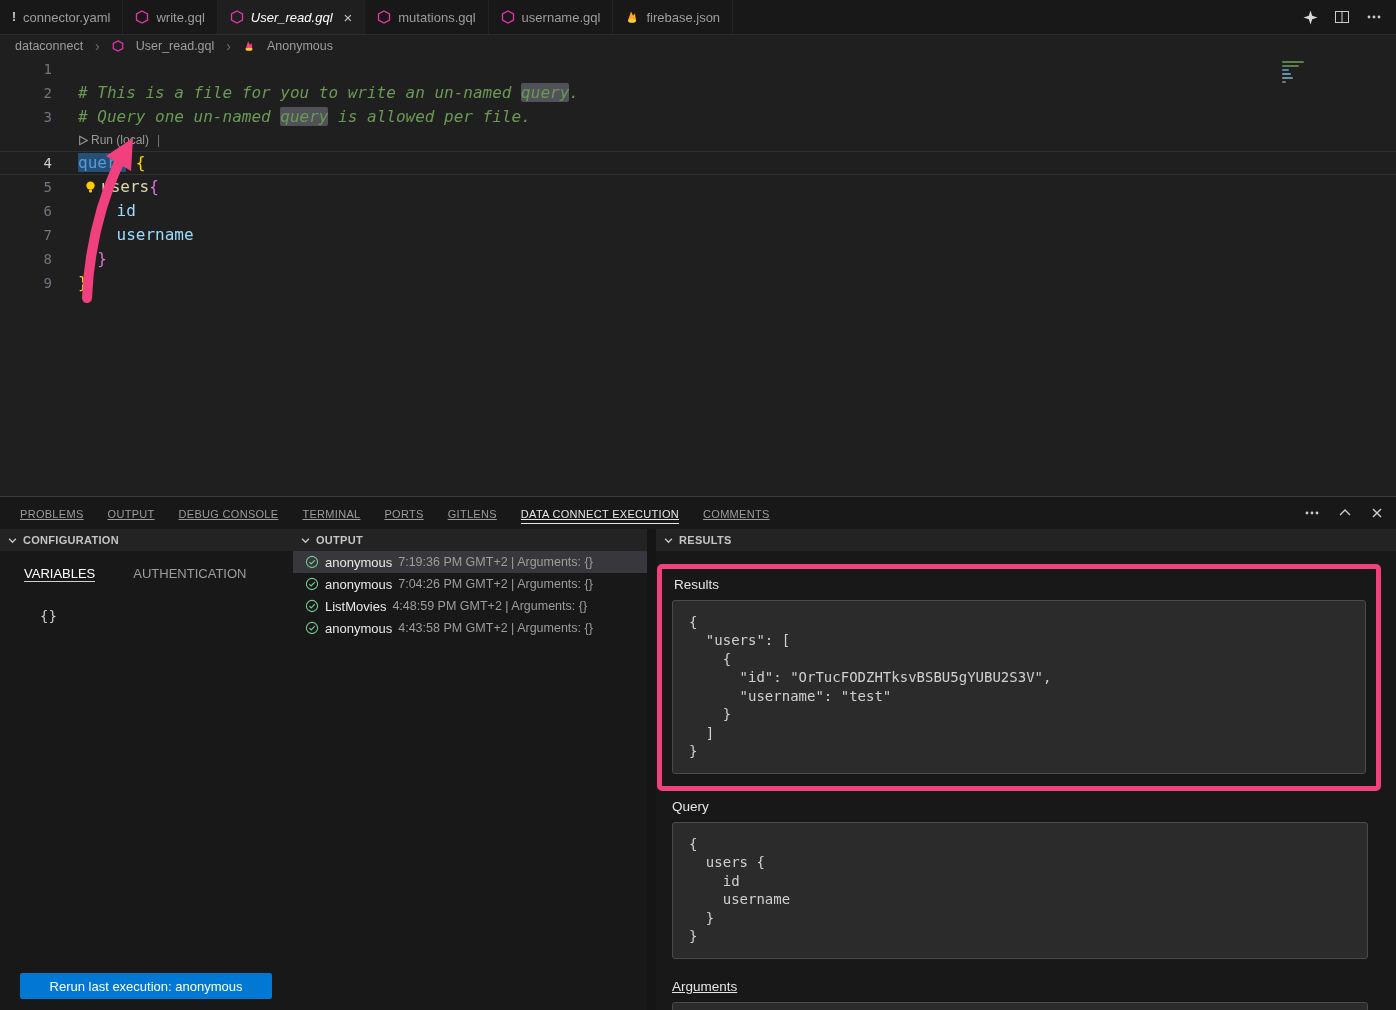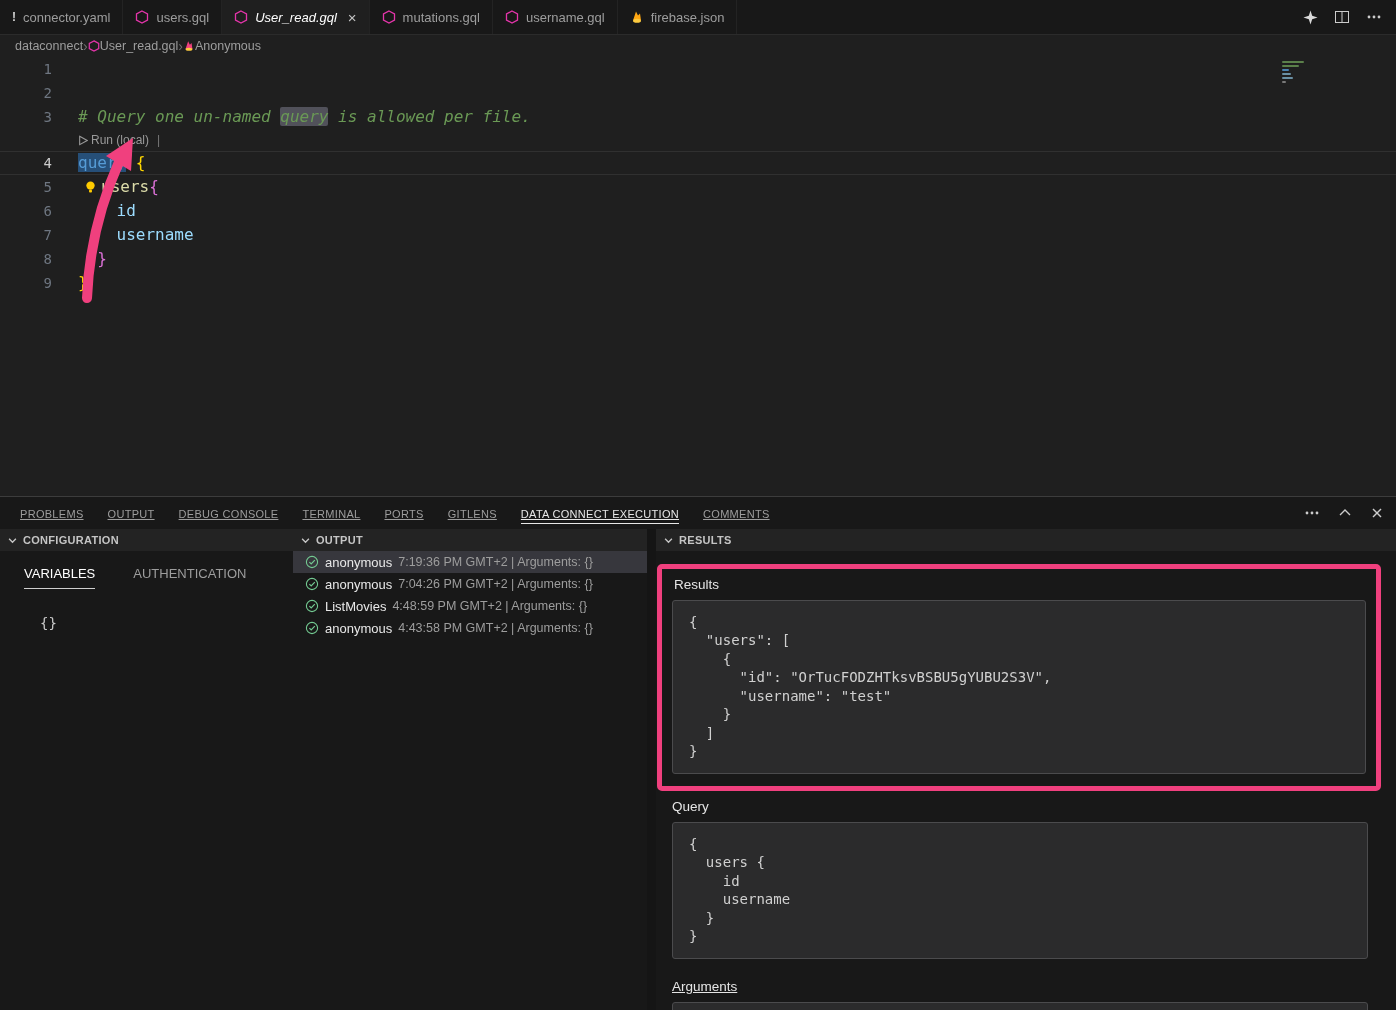--- a/index.html
+++ b/index.html
@@ -25,21 +25,21 @@
   .tab.active { background:#1f1f1f; color:#ffffff; }
   .tab.active .tlabel { font-style:italic; }
   .tab .close { color:#c5c5c5; font-size:15px; margin-left:4px; line-height:1; }
   .yaml-glyph { color:#d4d4d4; font-weight:bold; font-size:12px; }
   .tab-actions { margin-left:auto; display:flex; align-items:center; gap:16px; padding-right:14px; }
   .tab-actions svg { display:block; }
 
   
   .breadcrumb {
     position:absolute; top:35px; left:0; right:0; height:22px;
-    display:flex; align-items:center; gap:0; padding-left:15px;
+    display:flex; align-items:center; gap:12px; padding-left:15px;
     font-size:12.5px; color:#9d9d9d; background:#1f1f1f;
   }
   .breadcrumb .sep { color:#6f6f6f; font-size:14px; }
 
   
   .editor {
     position:absolute; top:57px; left:0; right:0; height:439px;
     font-family:"DejaVu Sans Mono", monospace; font-size:16px;
     background:#1f1f1f;
   }
@@ -93,21 +93,21 @@
 
   .panel-body { position:absolute; top:32px; left:0; right:0; bottom:0; display:flex; }
   .sec-header {
     height:22px; display:flex; align-items:center; gap:6px; padding-left:8px;
     background:#232323; font-size:11px; font-weight:700; color:#c5c5c5; letter-spacing:.3px;
     cursor:pointer;
   }
 
   .col-config { width:293px; flex:none; position:relative; }
   .cfg-tabs { display:flex; gap:38px; margin:15px 0 0 24px; font-size:13px; color:#9d9d9d; }
-  .cfg-tab { cursor:pointer; padding-bottom:7px; }
+  .cfg-tab { cursor:pointer; padding-bottom:0; }
   .cfg-tab.active { color:#ffffff; border-bottom:1px solid #cfcfcf; }
   .cfg-value { margin:26px 0 0 40px; font-family:"DejaVu Sans Mono", monospace; font-size:14px; color:#c8c8c8; }
   .rerun-btn {
     position:absolute; left:20px; right:21px; bottom:11px; height:26px;
     background:#0078d4; color:#ffffff; font-size:13px; border:none; border-radius:2px;
     display:flex; align-items:center; justify-content:center; cursor:pointer;
     font-family:"Liberation Sans", sans-serif;
   }
 
   .col-history { width:354px; flex:none; }
@@ -145,21 +145,21 @@
 
 <div class="tabbar">
   <div class="tab">
     <span class="yaml-glyph">!</span>
     <span class="tlabel">connector.yaml</span>
   </div>
   <div class="tab">
     <svg width="14" height="14" viewBox="0 0 14 14">
         <polygon points="7,1 12.5,4 12.5,10 7,13 1.5,10 1.5,4" fill="none" stroke="#e535ab" stroke-width="1.3"></polygon>
       </svg>
-    <span class="tlabel">users.gql</span>
+    <span class="tlabel">write.gql</span>
   </div>
   <div class="tab active">
     <svg width="14" height="14" viewBox="0 0 14 14">
         <polygon points="7,1 12.5,4 12.5,10 7,13 1.5,10 1.5,4" fill="none" stroke="#e535ab" stroke-width="1.3"></polygon>
       </svg>
     <span class="tlabel">User_read.gql</span>
     <span class="close">×</span>
   </div>
   <div class="tab">
     <svg width="14" height="14" viewBox="0 0 14 14">
@@ -211,20 +211,21 @@
   <span>Anonymous</span>
 </div>
 
 <div class="editor">
   <div class="crow">
     <div class="gutter">1</div>
     <div class="ccontent"></div>
   </div>
   <div class="crow">
     <div class="gutter">2</div>
+    <div class="ccontent"><span class="cmt"># This is a file for you to write an un-named </span><span class="cmt occ">query</span><span class="cmt">.</span></div>
   </div>
   <div class="crow">
     <div class="gutter">3</div>
     <div class="ccontent"><span class="cmt"># Query one un-named </span><span class="cmt occ">query</span><span class="cmt"> is allowed per file.</span></div>
   </div>
   <div class="crow lens">
     <div class="gutter"></div>
     <div class="lens-content">
       <span class="lens-link">
         <svg width="10" height="11" viewBox="0 0 12 12">
@@ -311,20 +312,21 @@
         <svg width="9" height="9" viewBox="0 0 8 8">
             <polyline points="1,2.5 4,5.5 7,2.5" fill="none" stroke="#c5c5c5" stroke-width="1.2"></polyline>
           </svg>
         <span>CONFIGURATION</span>
       </div>
       <div class="cfg-tabs">
         <span class="cfg-tab active">VARIABLES</span>
         <span class="cfg-tab">AUTHENTICATION</span>
       </div>
       <div class="cfg-value">{}</div>
+      <button class="rerun-btn">Rerun last execution: anonymous</button>
     </div>
 
     <div class="col-history">
       <div class="sec-header">
         <svg width="9" height="9" viewBox="0 0 8 8">
             <polyline points="1,2.5 4,5.5 7,2.5" fill="none" stroke="#c5c5c5" stroke-width="1.2"></polyline>
           </svg>
         <span>OUTPUT</span>
       </div>
       <div class="hrow selected">

